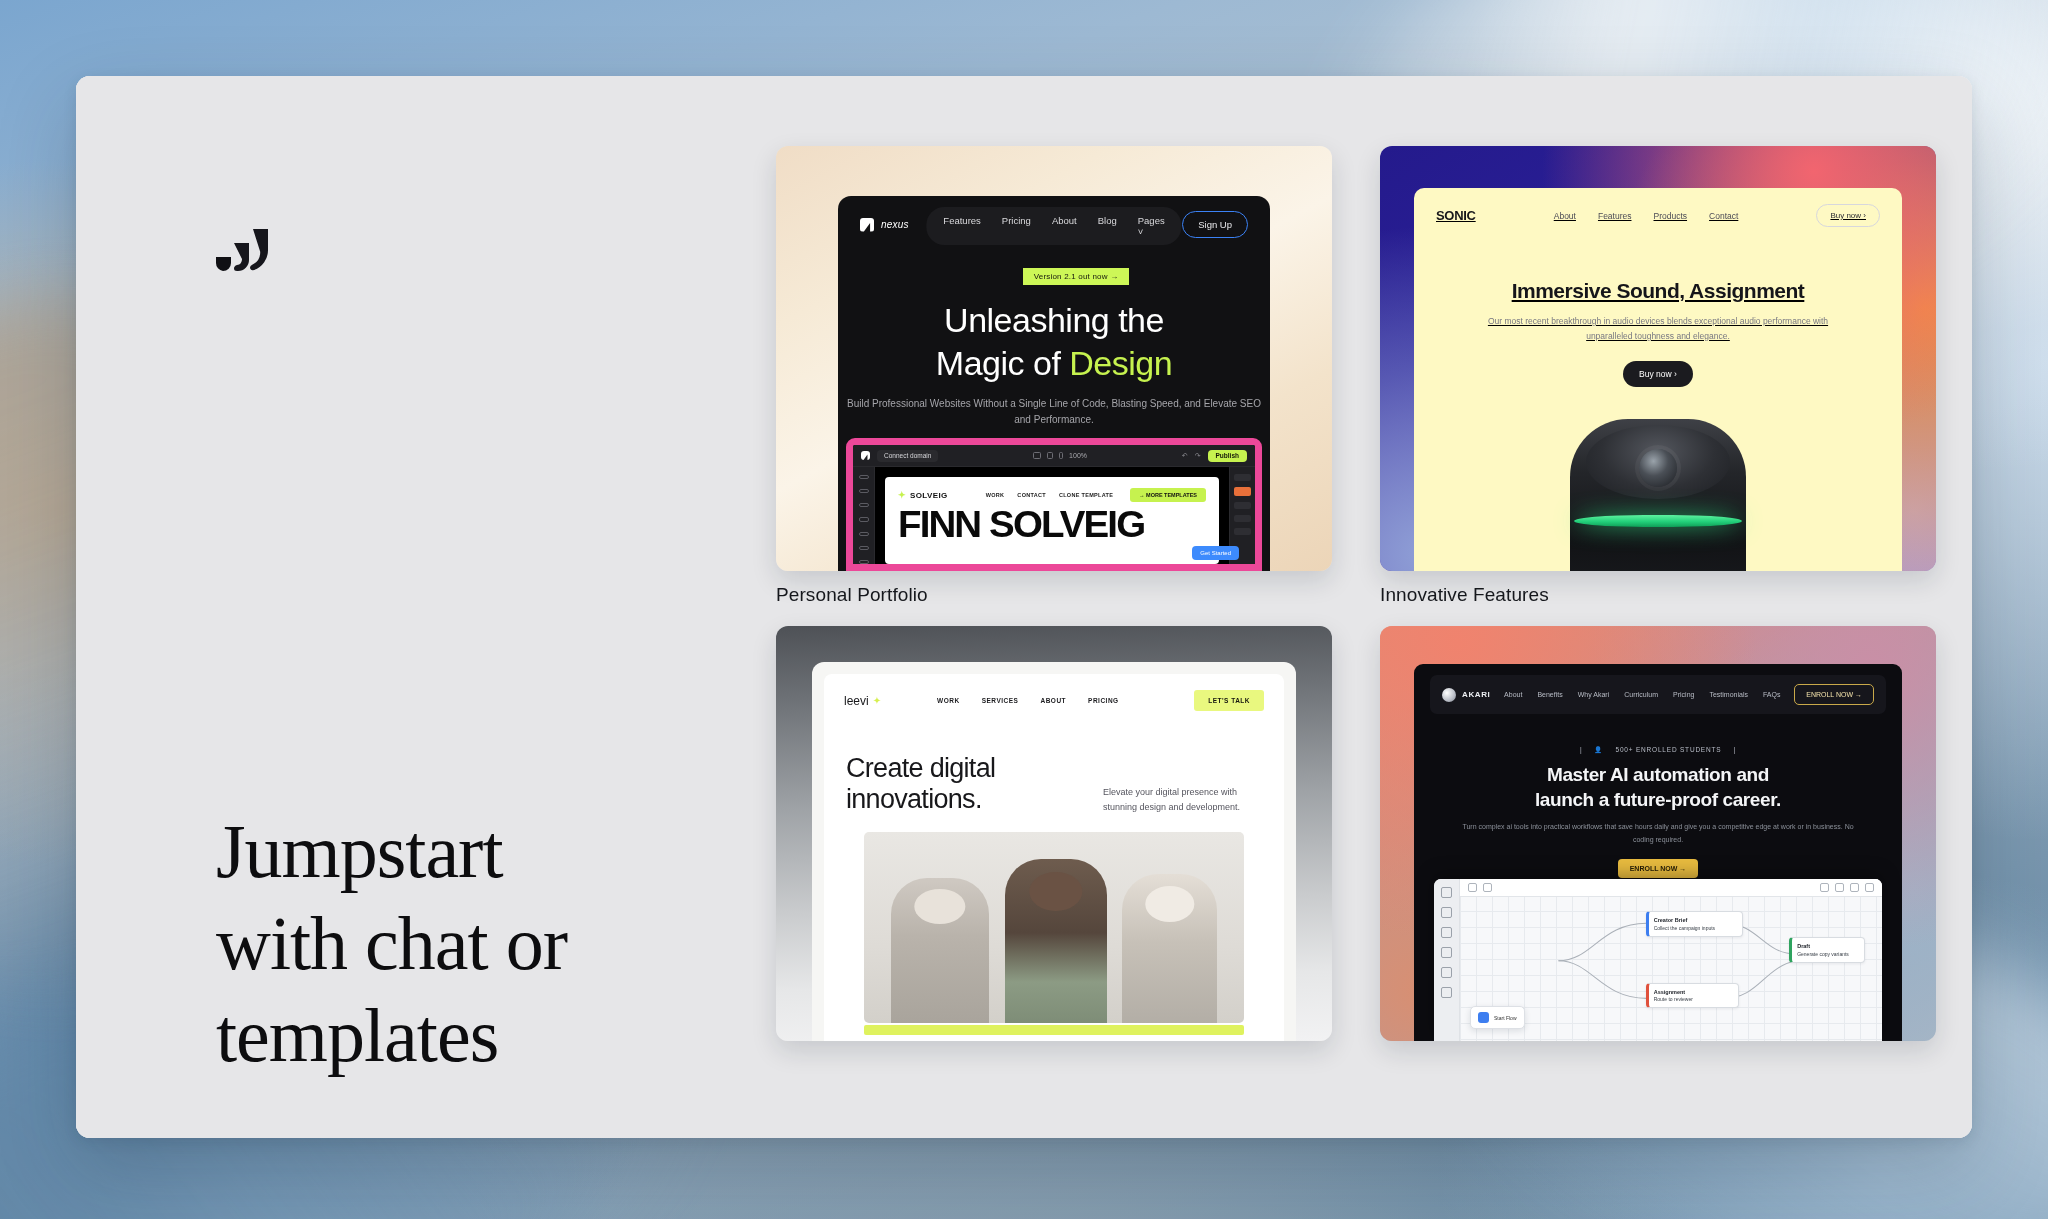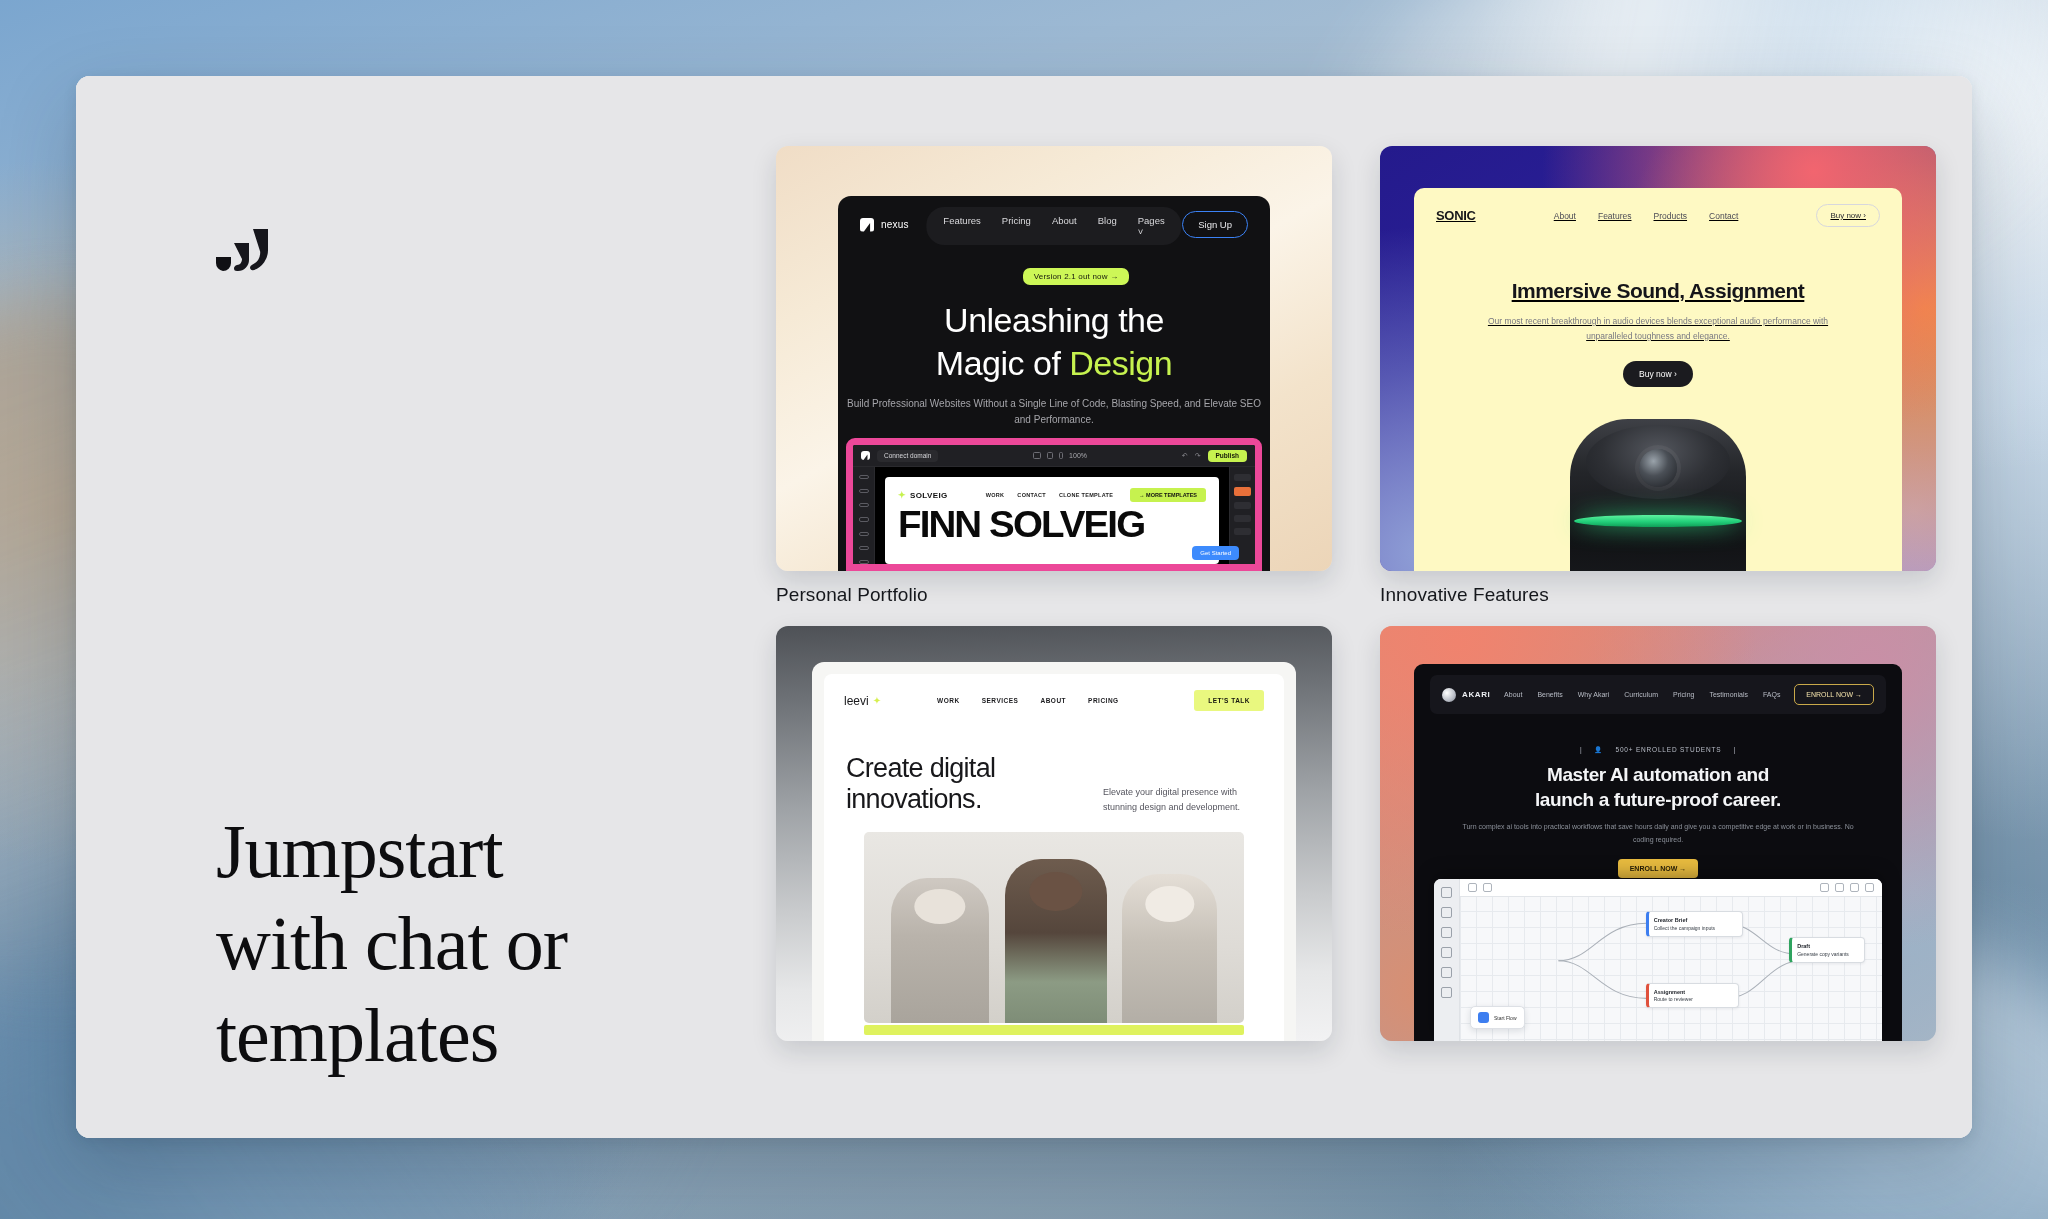--- a/index.html
+++ b/index.html
@@ -155,21 +155,21 @@
     border-radius: 13px 13px 0 0;
     overflow: hidden;
   }
   .nx-nav {
     display: flex; align-items: center;
     padding: 15px 22px 0 22px;
     position: relative;
   }
   .nx-logo {
     display: flex; align-items: center; gap: 7px;
-    color: #fff; font-size: 10px; letter-spacing: .2px;
+    color: #fff; font-size: 10px; letter-spacing: .2px; font-style: italic;
   }
   .nx-logo-sq {
     width: 14px; height: 14px; background: #fff;
     border-radius: 3px;
     clip-path: polygon(0 0,100% 0,100% 100%,72% 100%,72% 40%,28% 100%,0 100%);
   }
   .nx-links {
     position: absolute; left: 50%; transform: translateX(-50%);
     top: 11px;
     display: flex; gap: 21px;
@@ -186,21 +186,21 @@
     padding: 7px 15px;
     border-radius: 16px;
   }
   .nx-hero { text-align: center; padding-top: 27px; }
   .nx-badge {
     display: inline-block;
     background: #cdf757;
     color: #16180e;
     font-size: 8px;
     padding: 4px 11px;
-    border-radius: 7px;
+    border-radius: 0;
     letter-spacing: .2px;
     margin-left: 44px;
   }
   .nx-h1 {
     margin-top: 14px;
     color: #fff;
     font-size: 34px;
     line-height: 1.26;
     font-weight: 400;
     letter-spacing: -.5px;

